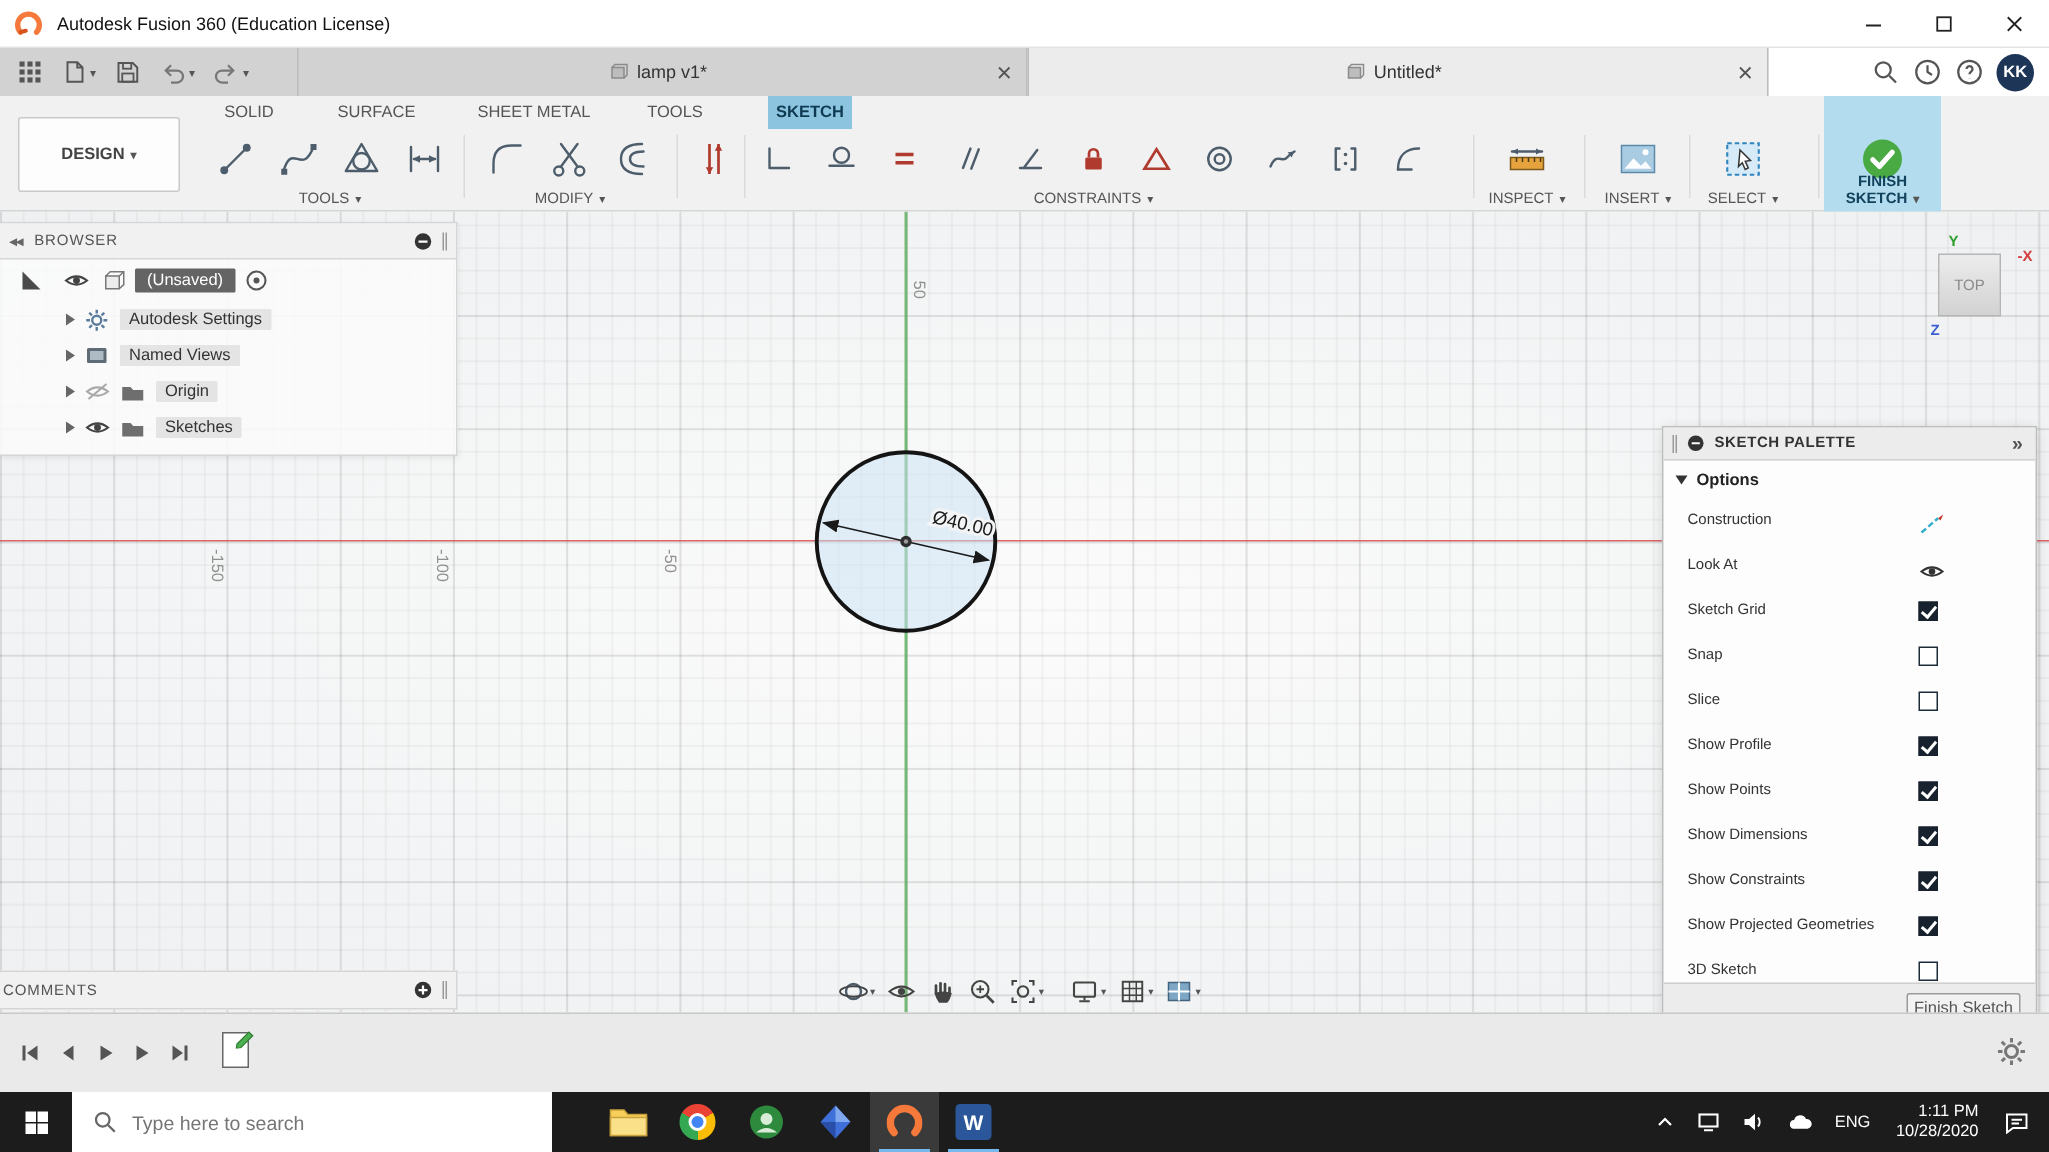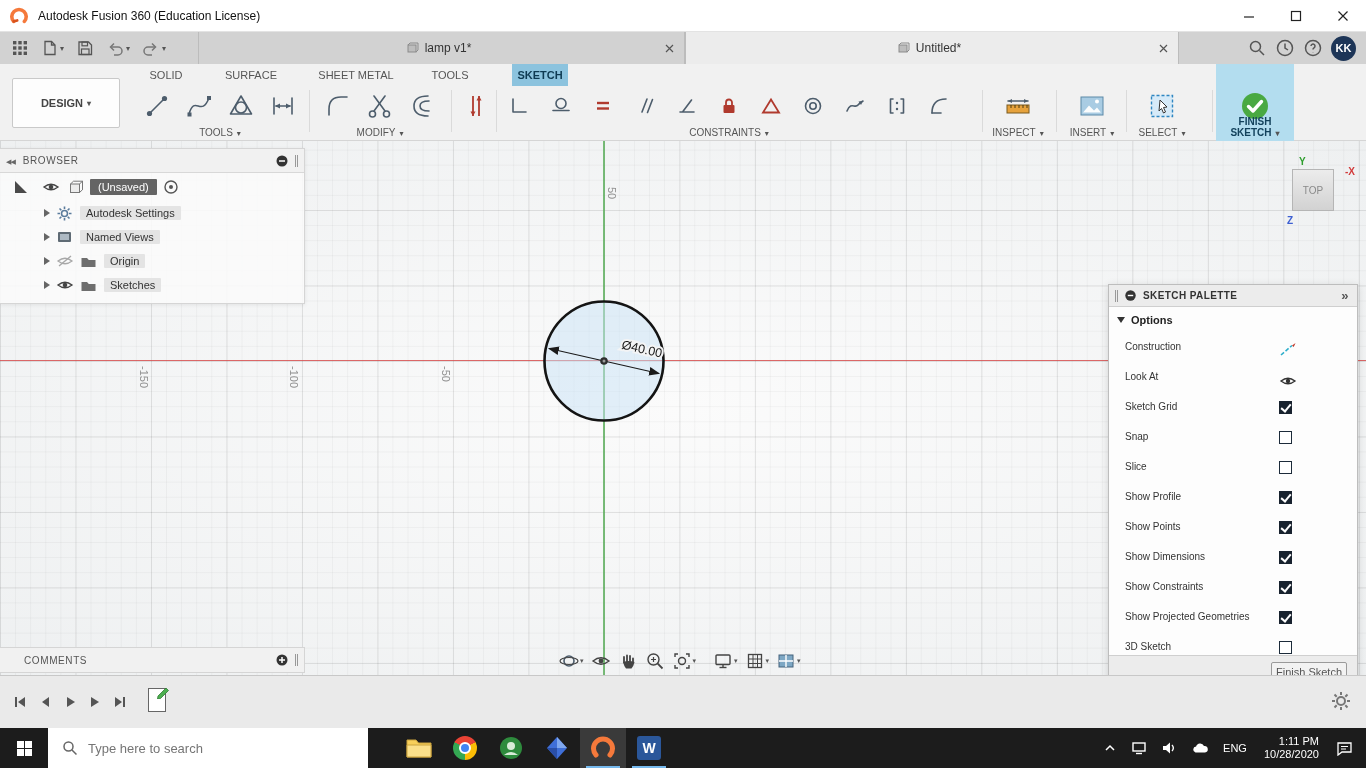--- a/index.html
+++ b/index.html
@@ -12,21 +12,21 @@
   .red { stroke:#b03a2e; } .redf { fill:#b03a2e; stroke:none; }
 
   
   .titlebar { position:absolute; left:0; top:0; width:1366px; height:32px; background:#fff; border-bottom:1px solid #e3e3e3; display:flex; align-items:center; }
   .app-logo { width:18px; height:18px; margin-left:10px; }
   .title-text { margin-left:10px; font-size:12px; color:#111; }
   .win-btns { margin-left:auto; display:flex; height:32px; }
   .win-btn { width:47px; height:32px; display:flex; align-items:center; justify-content:center; }
 
   
-  .tabbar { position:absolute; left:0; top:32px; width:1366px; height:32px; background:#d2d2d2; display:flex; align-items:center; }
+  .tabbar { position:absolute; left:0; top:32px; width:1178px; height:32px; background:#d2d2d2; display:flex; align-items:center; }
   .qat { display:flex; align-items:center; height:32px; padding-left:8px; gap:4px; }
   .qat-btn { height:26px; display:flex; align-items:center; padding:0 4px; border-radius:2px; }
   .dcaret::after { content:"▾"; font-size:8px; color:#555; margin-left:2px; }
   .doc-tab { position:absolute; top:0; height:32px; display:flex; align-items:center; justify-content:center; border-left:1px solid #bcbcbc; border-right:1px solid #bcbcbc; }
   .doc-tab .lbl { font-size:12px; color:#333; margin:0 6px; }
   .doc-tab.active { background:#ececec; }
   .tab-x { position:absolute; right:8px; top:9px; width:14px; height:14px; display:flex; align-items:center; justify-content:center; }
   .tr-icons { position:absolute; right:0; top:32px; height:32px; display:flex; align-items:center; gap:8px; padding-right:10px; }
   .avatar { width:25px; height:25px; border-radius:50%; background:#1d3557; color:#fff; font-size:11px; font-weight:bold; display:flex; align-items:center; justify-content:center; }
 
@@ -539,21 +539,21 @@
     <svg width="17" height="15" style="margin-right:7px">
         <path d="M1.5 4 h5.5 l1.8 2 h6.7 V13 H1.5 Z" fill="#6e6e6e"></path>
       </svg>
     <span class="pill">Sketches</span>
   </div>
   <div style="height:6px"></div>
 </div>
 
 <div class="comments-panel">
   <div class="panel-hd" style="border-bottom:none">
-    <span style="margin-left:24px">COMMENTS</span>
+    <span style="margin-left:2px">COMMENTS</span>
     <span style="margin-left:auto">
         <svg width="14" height="14">
           <circle cx="7" cy="7" r="5.5" fill="#333"></circle>
           <path d="M4 7 H10 M7 4 V10" stroke="#fff" stroke-width="1.5"></path>
         </svg>
       </span>
     <span class="grip"></span>
   </div>
 </div>
 

